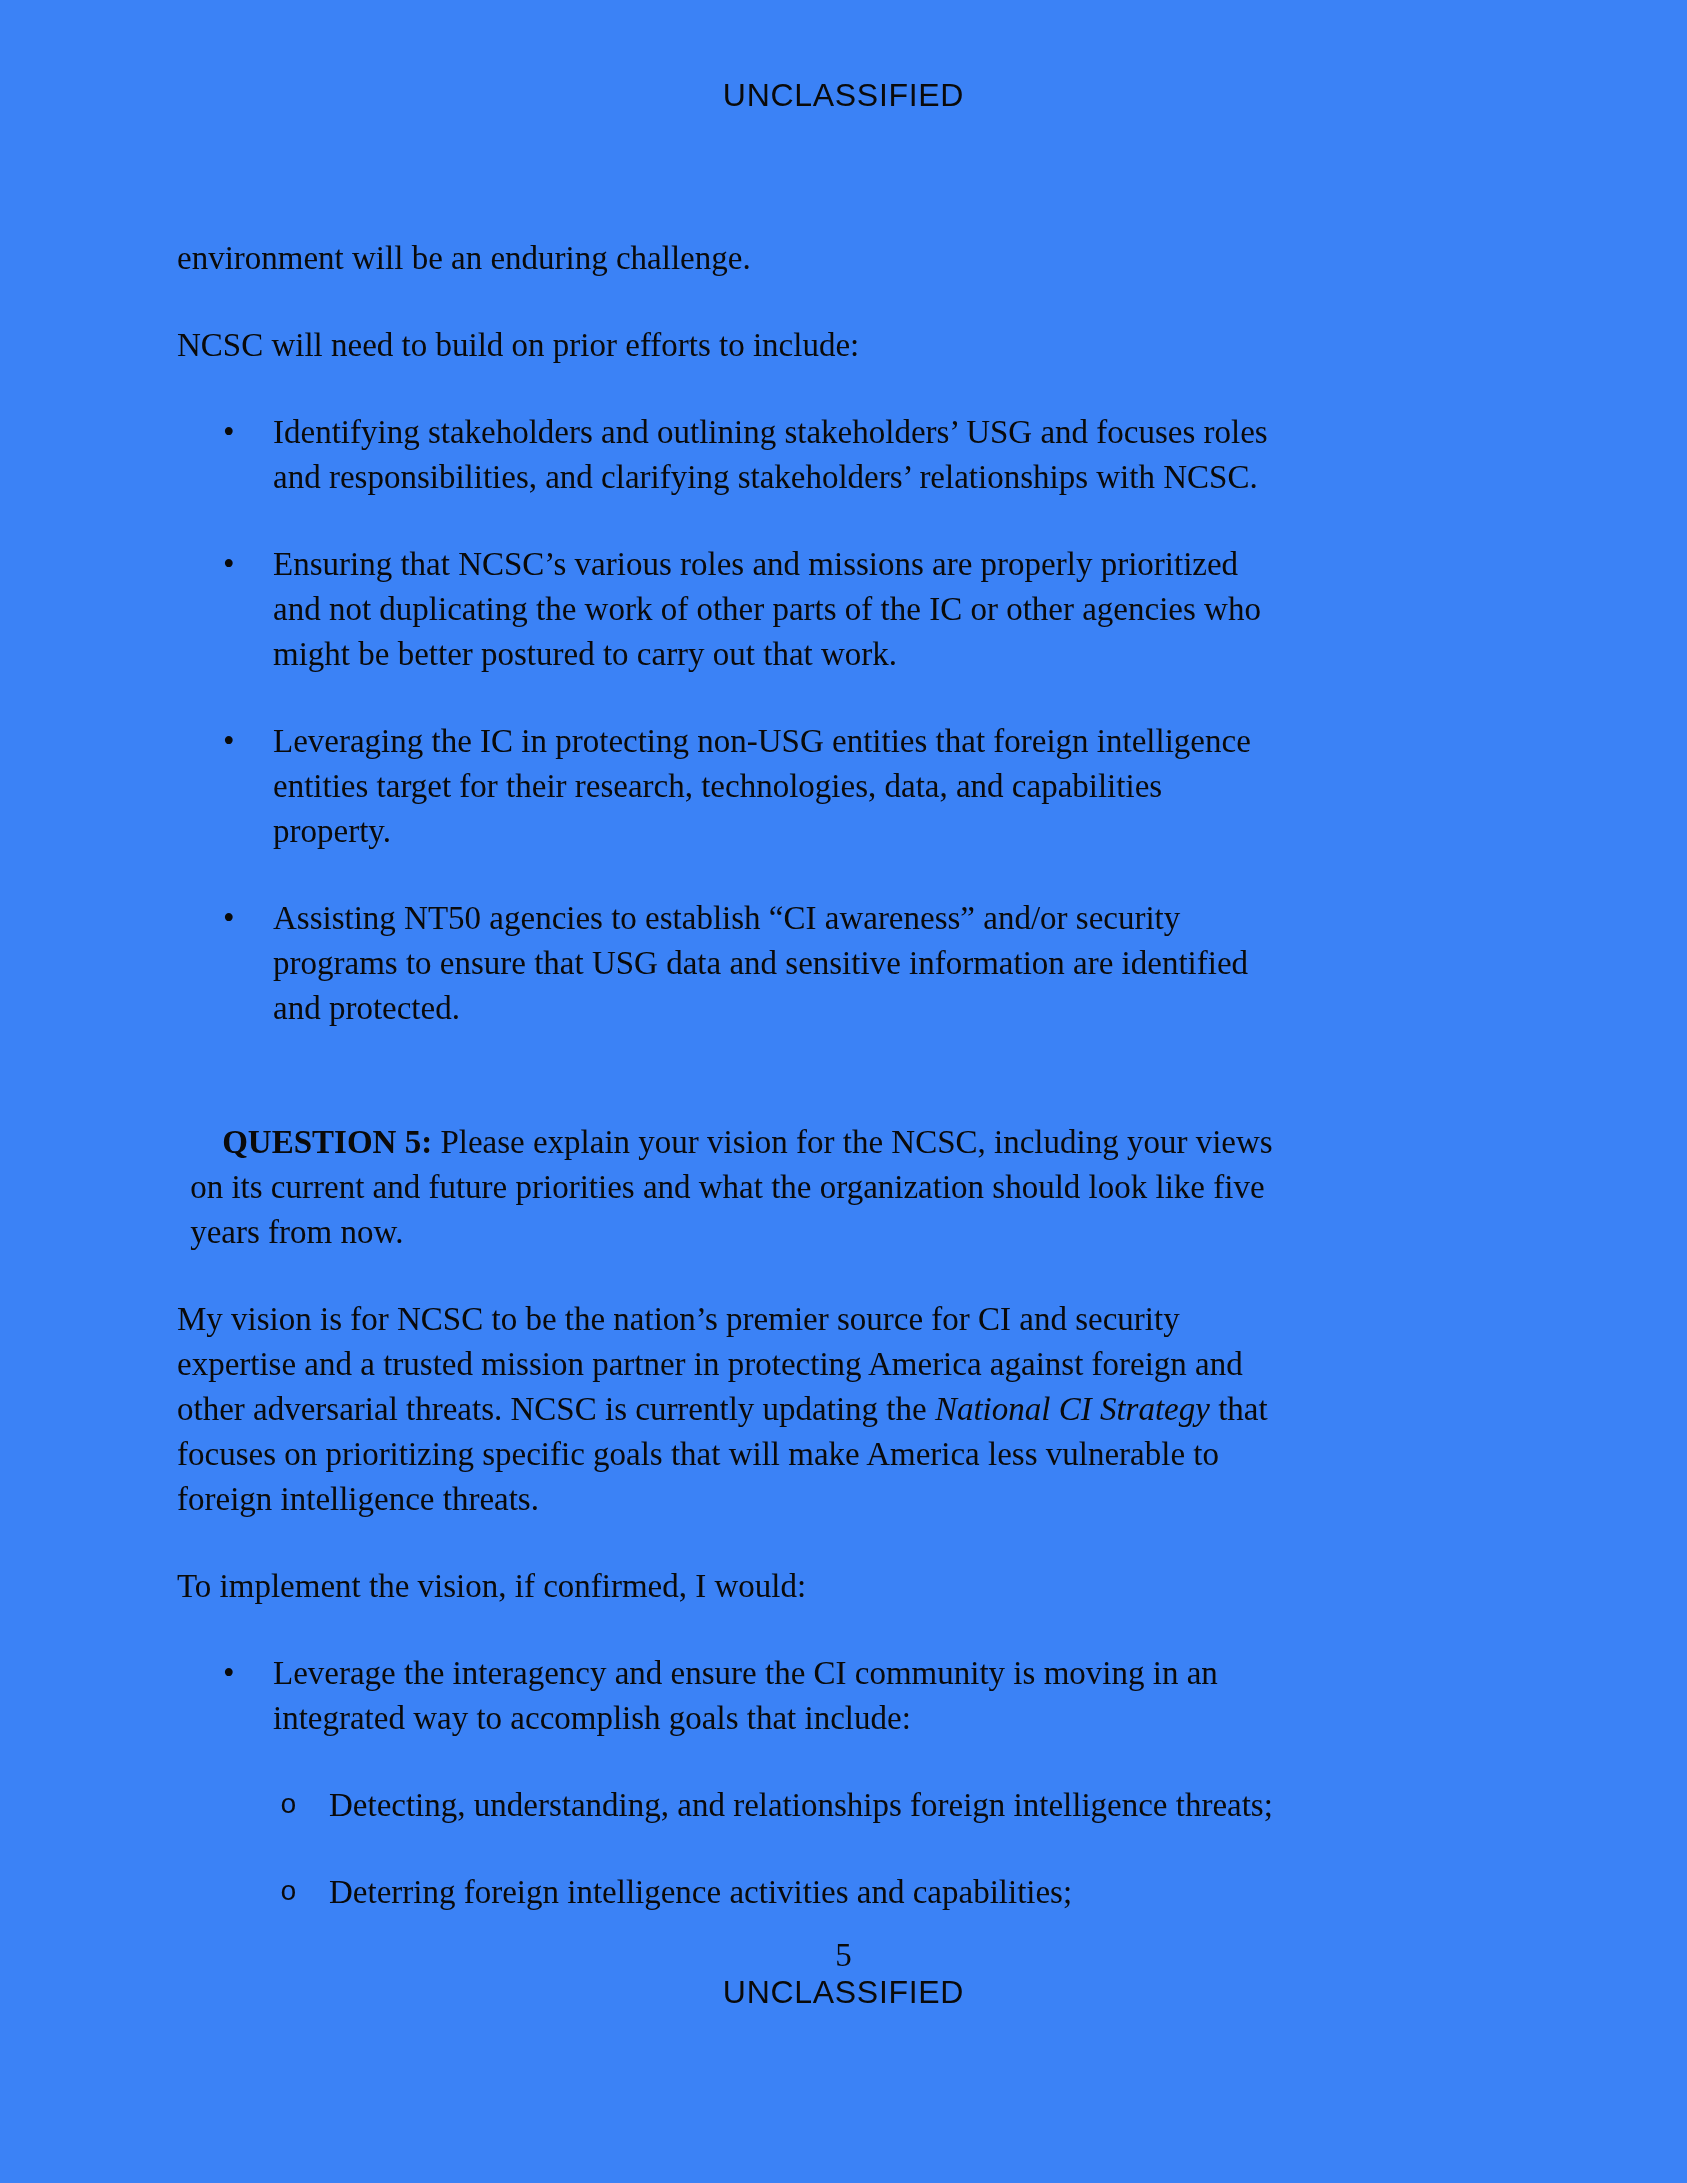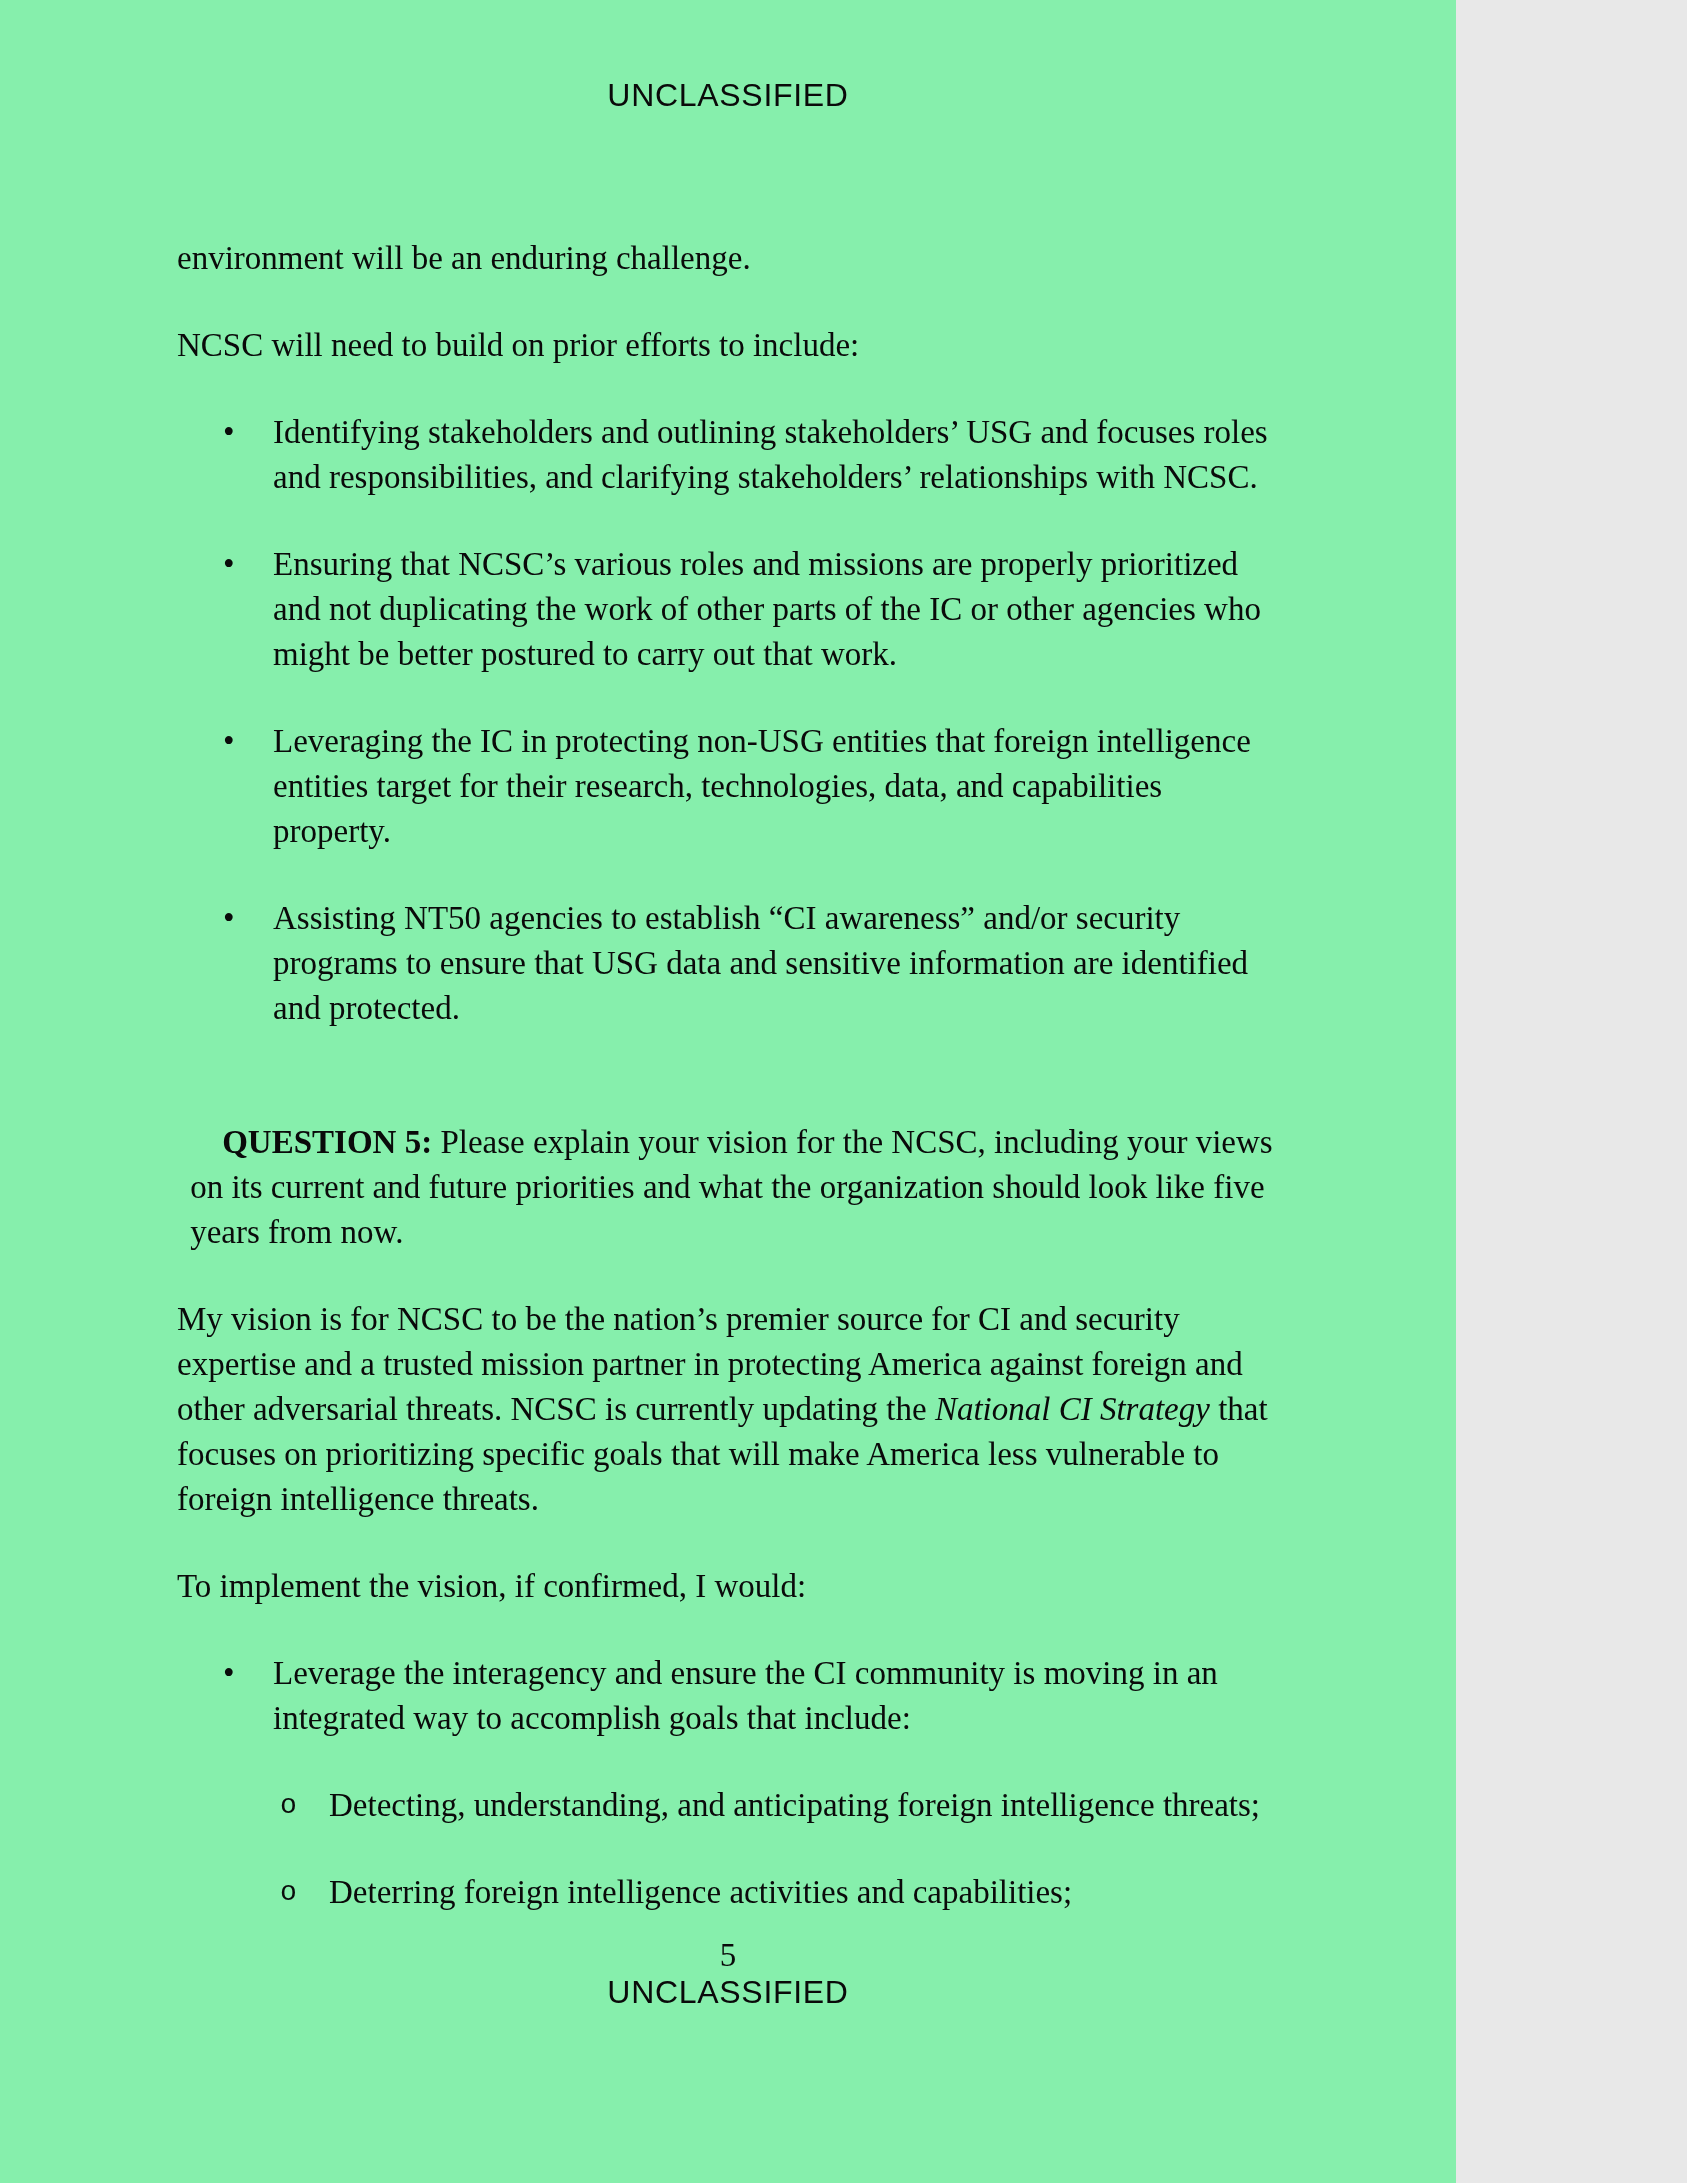--- a/index.html
+++ b/index.html
@@ -1,20 +1,20 @@
 <!DOCTYPE html>
 <html style="font-size:10.6px"><head>
 <meta charset="utf-8">
 <style>
   html, body { margin: 0; padding: 0; background: #e8e8e8; }
   .page {
     position: relative;
-    width: 1456px;
+    width: 1687px;
     height: 2183px;
-    background: #86efac;
+    background: #3b82f6;
     color: #0a0a0a;
     font-family: "Liberation Serif", "DejaVu Serif", serif;
     overflow: hidden;
   }
   .classification-header {
     position: absolute;
     top: 78px;
     left: 0;
     right: 0;
     text-align: center;
@@ -136,21 +136,21 @@
     <div class="bullet-item">
       <span class="marker">•</span>
       <span class="btext">Leverage the interagency and ensure the CI community is moving in an
 integrated way to accomplish goals that include:</span>
     </div>
 
     <div class="sub-bullet-list">
 
       <div class="bullet-item sub-bullet">
         <span class="marker">o</span>
-        <span class="btext">Detecting, understanding, and anticipating foreign intelligence threats;</span>
+        <span class="btext">Detecting, understanding, and relationships foreign intelligence threats;</span>
       </div>
 
       <div class="bullet-item sub-bullet">
         <span class="marker">o</span>
         <span class="btext">Deterring foreign intelligence activities and capabilities;</span>
       </div>
 
     </div>
 
   </div>

